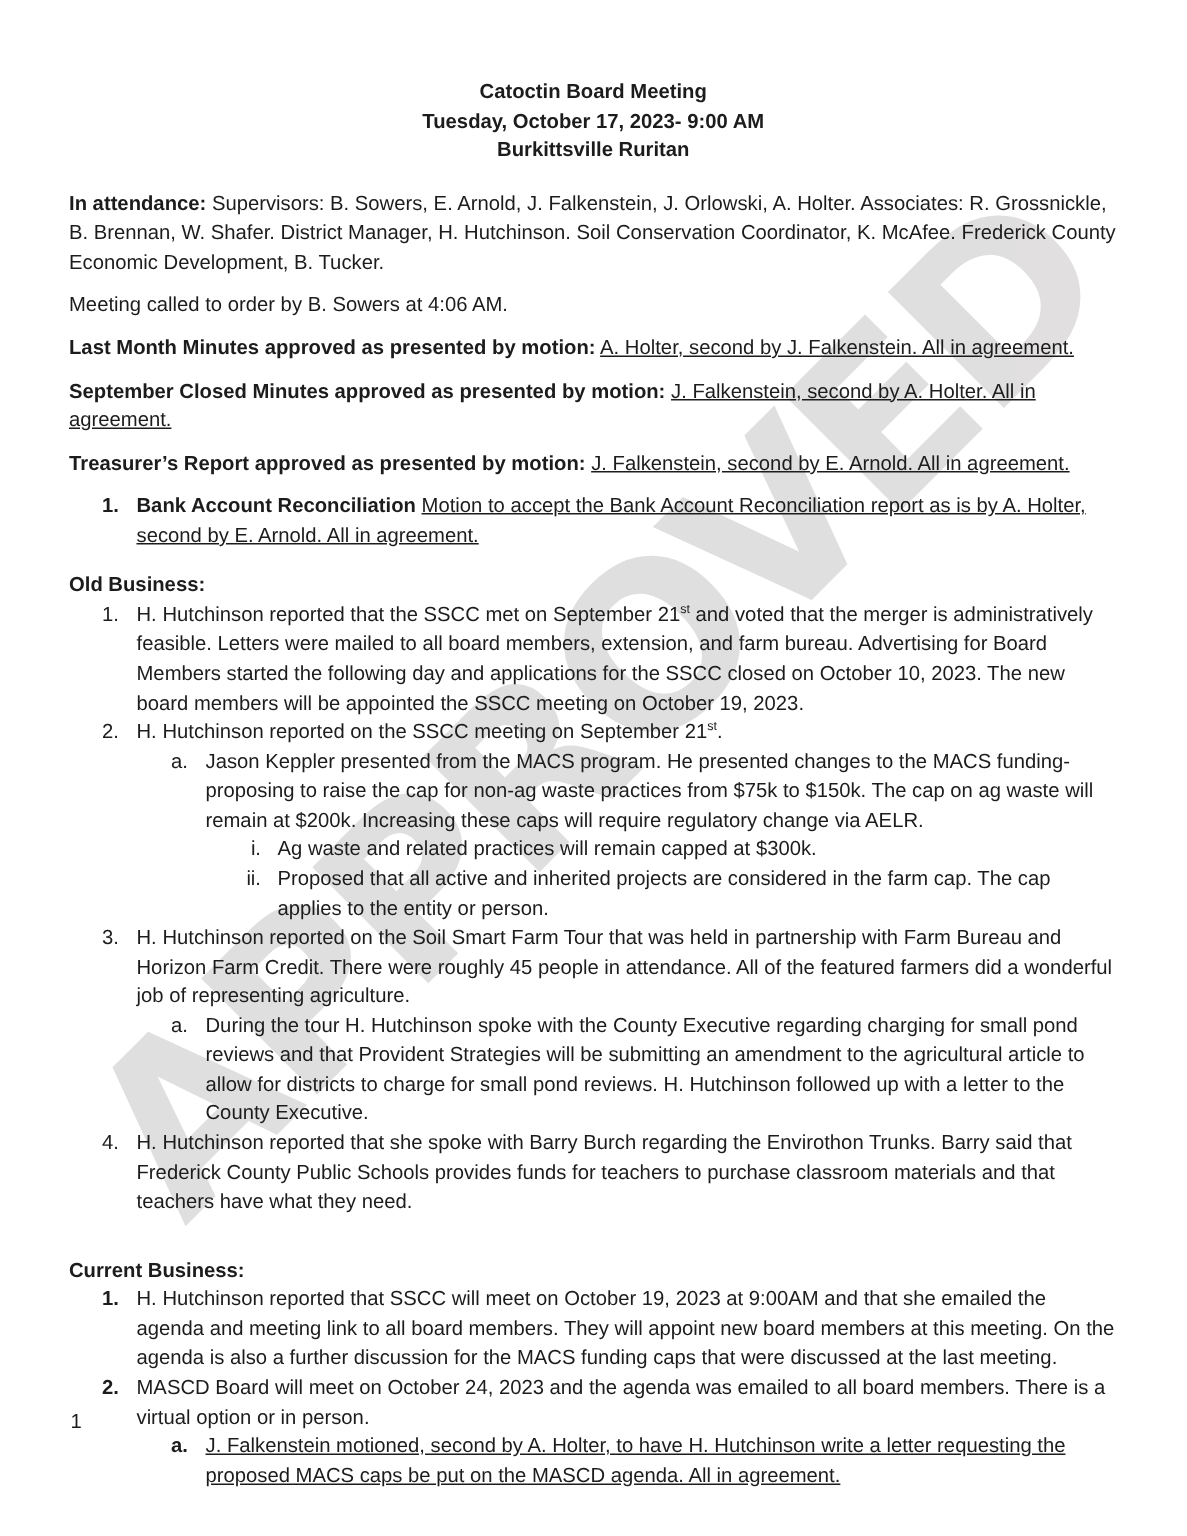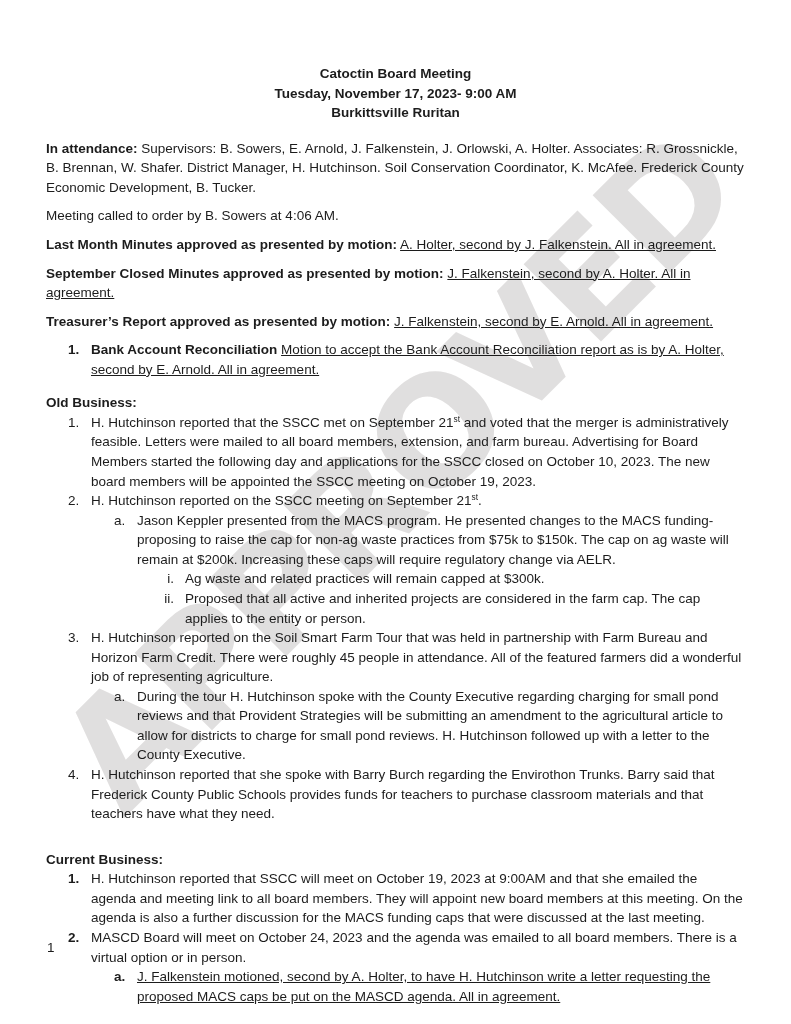--- a/index.html
+++ b/index.html
@@ -23,21 +23,21 @@
     letter-spacing:-5px;
     color:#c8c5c5;
     opacity:.55;
     white-space:nowrap;
     z-index:0;
     user-select:none;
   }
   .content{
     position:absolute;
     left:0;top:0;right:0;
-    padding:64px 46px 0 46px;
+    padding:51px 46px 0 46px;
     z-index:1;
   }
   .title-block{text-align:center;font-weight:bold;margin:0 0 16px 0;}
   .title-block p{margin:0;}
   .para{margin:0 0 9px 0;}
   .b{font-weight:bold;}
   .u{text-decoration:underline;}
   .heading{font-weight:bold;margin:14px 0 0 0;}
   .heading.cb{margin-top:26px;}
   sup{font-size:.62em;line-height:0;vertical-align:super;text-align:right;}
@@ -54,21 +54,21 @@
 <body>
 
 <div class="page">
 
   <div class="watermark">APPROVED</div>
 
   <div class="content">
 
     <div class="title-block">
       <p>Catoctin Board Meeting</p>
-      <p>Tuesday, November 17, 2023- 9:00 AM</p>
+      <p>Tuesday, October 17, 2023- 9:00 AM</p>
       <p>Burkittsville Ruritan</p>
     </div>
 
     <p class="para">
       <span class="b">In attendance:</span>
       <span>Supervisors:  B. Sowers, E. Arnold, J. Falkenstein, J. Orlowski, A. Holter. Associates: R. Grossnickle, B. Brennan, W. Shafer. District Manager, H. Hutchinson. Soil Conservation Coordinator, K. McAfee. Frederick County Economic Development, B. Tucker.</span>
     </p>
 
     <p class="para">Meeting called to order by B. Sowers at 4:06 AM.</p>
 

